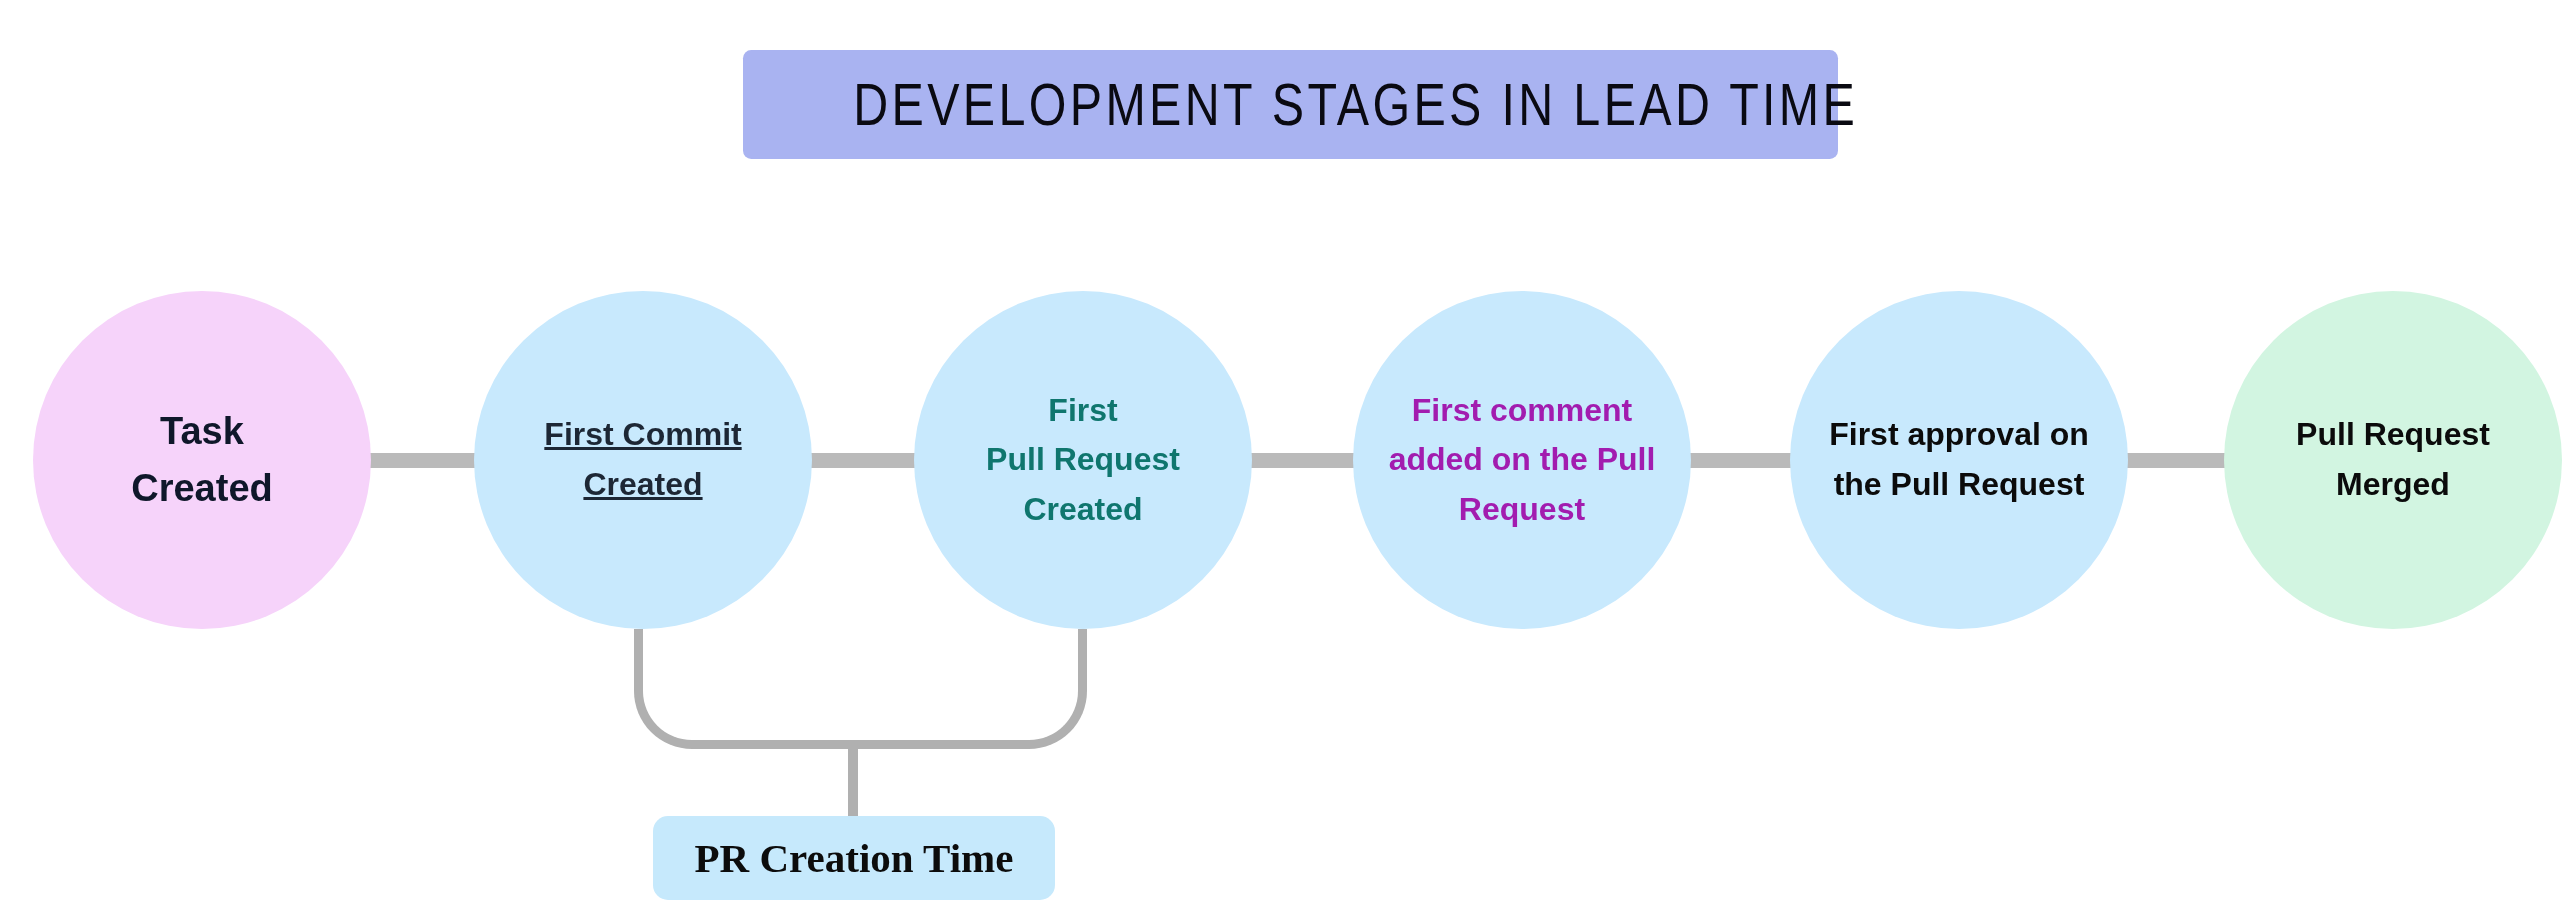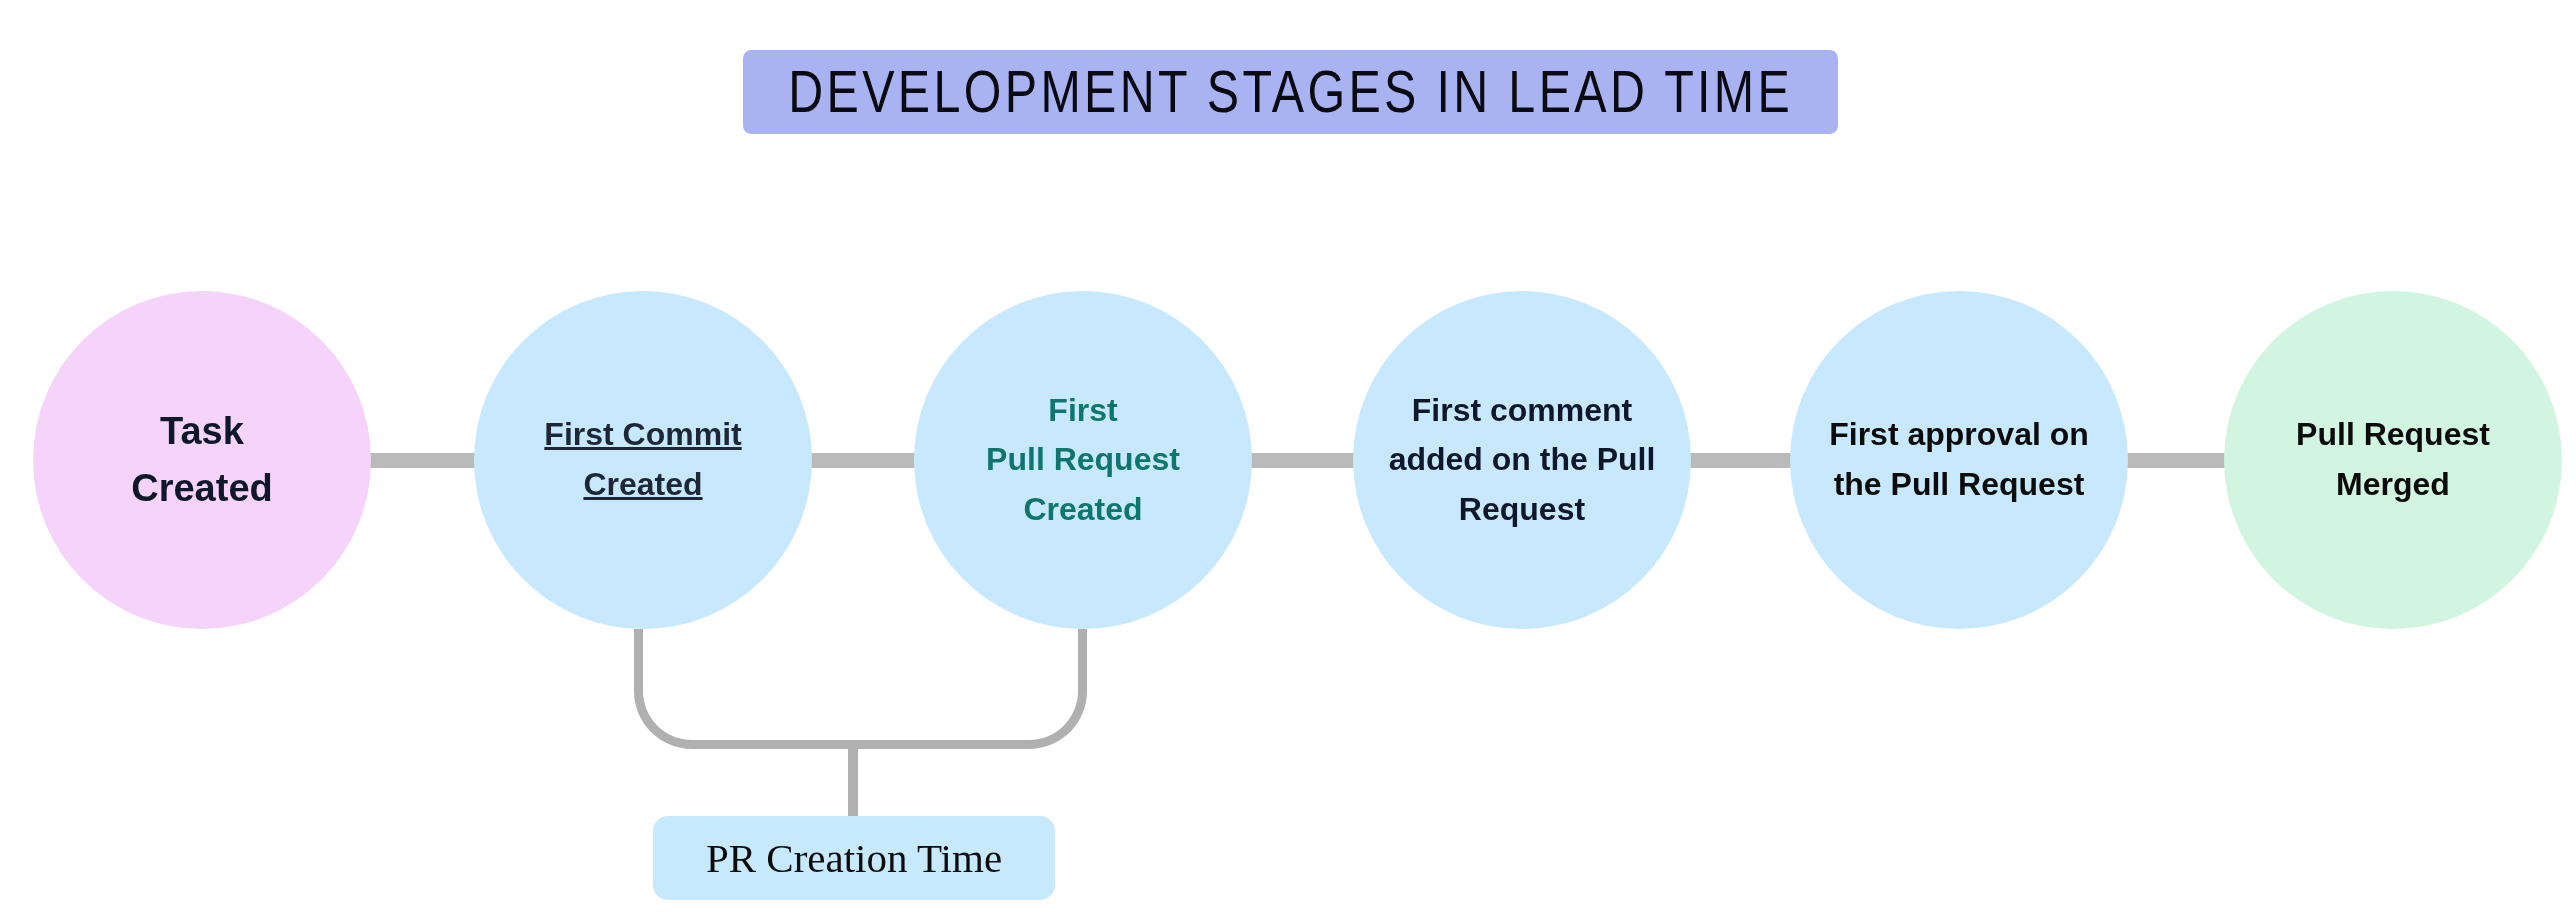--- a/index.html
+++ b/index.html
@@ -9,23 +9,23 @@
     height: 923px;
     background: #ffffff;
     overflow: hidden;
     font-family: "Liberation Sans", sans-serif;
   }
 
   
   .title-box {
     position: absolute;
     left: 743px; top: 50px;
-    width: 1095px; height: 84px;
+    width: 1095px; height: 109px;
     border-radius: 8.2px;
-    display: flex; align-items: center; justify-content: center;
+    display: flex; align-items: center; 
     z-index: 3;
   }
   .title-text {
     font-size: 59px;
     font-weight: 500;
     letter-spacing: 4.1px;
     white-space: nowrap;
     transform: scaleX(0.82);
     transform-origin: center;
   }
@@ -84,21 +84,21 @@
     z-index: 1;
   }
   .bracket-label {
     position: absolute;
     left: 653px; top: 816px;
     width: 402px; height: 84px;
     border-radius: 15px;
     display: flex; align-items: center; justify-content: center;
     font-family: cursive;
     font-size: 41px;
-    font-weight: 400;
+    font-weight: 700;
     white-space: nowrap;
     z-index: 2;
   }
 </style>
 </head>
 <body>
 
 <div class="canvas" style="background-color: rgb(255, 255, 255);">
 
   <div class="title-box" style="background-color: rgb(169, 179, 241);">
@@ -117,21 +117,21 @@
   </div>
   <div class="node node--c2" style="background-color: rgb(200, 233, 253); color: rgb(29, 39, 53); text-decoration: underline;">
     <span>First Commit
 Created</span>
   </div>
   <div class="node node--c3" style="background-color: rgb(200, 233, 253); color: #0f766e;">
     <span>First
 Pull Request
 Created</span>
   </div>
-  <div class="node node--c4" style="background-color: rgb(200, 233, 253); color: #0f172a;">
+  <div class="node node--c4" style="background-color: rgb(200, 233, 253); color: #a21caf;">
     <span>First comment
 added on the Pull
 Request</span>
   </div>
   <div class="node node--c5" style="background-color: rgb(200, 233, 253); color: rgb(11, 11, 11);">
     <span>First approval on
 the Pull Request</span>
   </div>
   <div class="node node--c6" style="background-color: rgb(210, 245, 225); color: rgb(11, 11, 11);">
     <span>Pull Request

